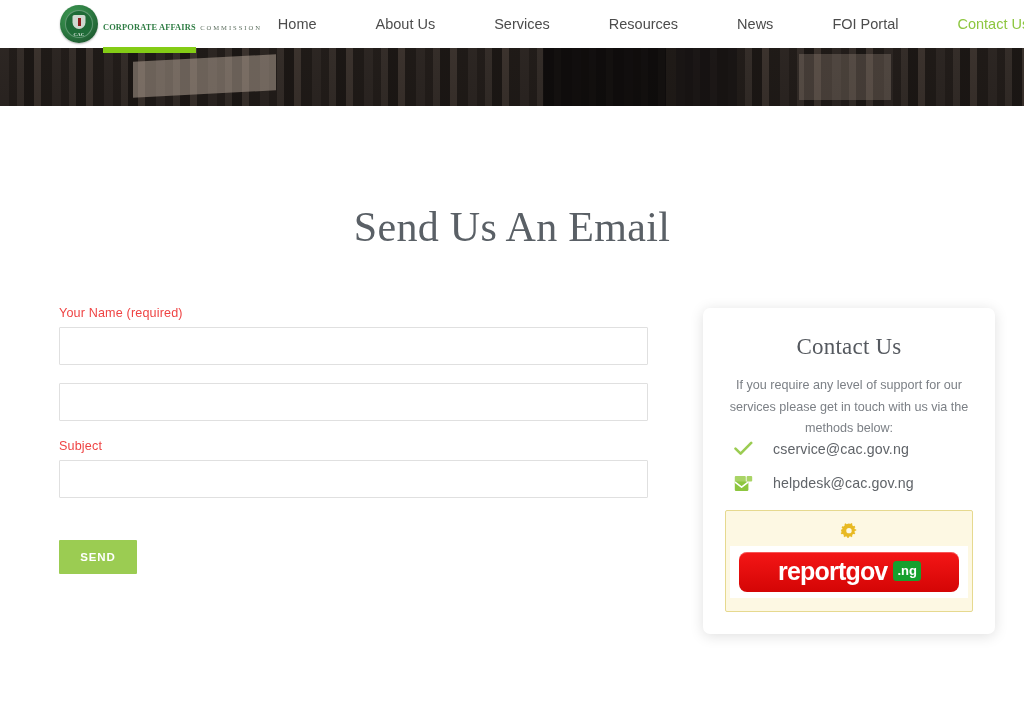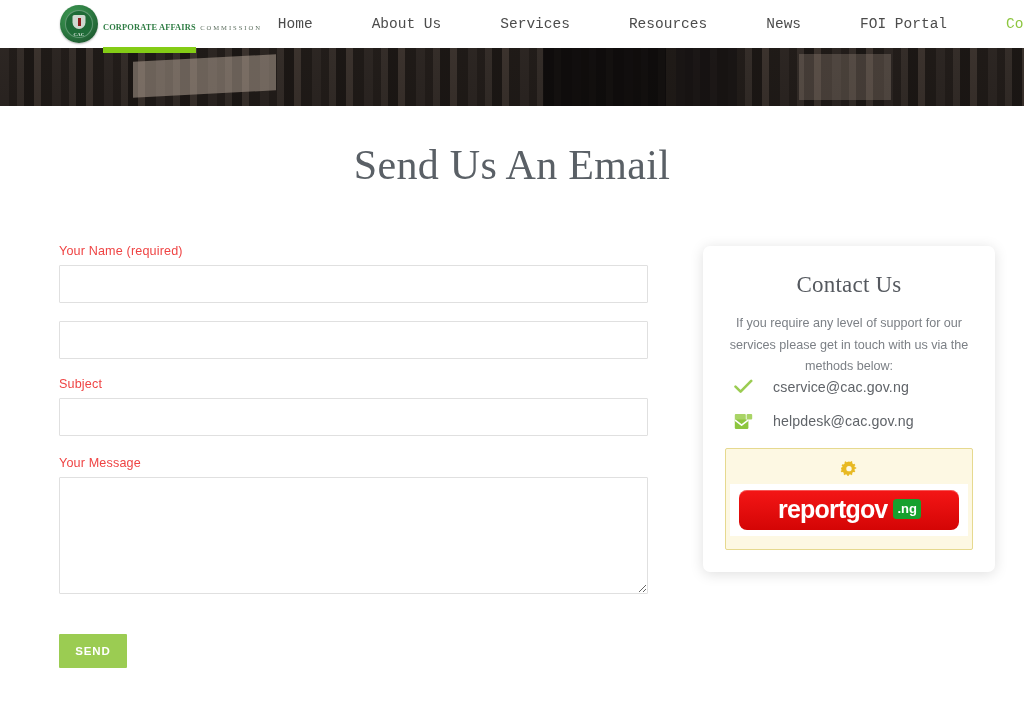--- a/index.html
+++ b/index.html
@@ -86,21 +86,21 @@
     white-space: nowrap;
   }
 
   .nav {
     display: flex;
     align-items: center;
     flex: 1 1 auto;
     padding-left: 16px;
   }
   .nav-item {
-    font-family: Liberation Mono, monospace;
+    font-family: Liberation Sans, sans-serif;
     font-size: 14.5px;
     color: #4c4c4c;
     text-decoration: none;
     white-space: nowrap;
     padding: 4px 0;
     margin-right: 59px;
     cursor: pointer;
   }
   .nav-item.active { color: #8dc63f; }
 
@@ -145,21 +145,21 @@
   }
 
   
   .main { position: relative; background: #fff; }
   .page-title {
     font-family: "Liberation Serif", serif;
     font-size: 42px;
     font-weight: normal;
     color: #5a6066;
     text-align: center;
-    padding-top: 35px;
+    padding-top: 97px;
     letter-spacing: 0.3px;
   }
 
   .content-row {
     display: flex;
     align-items: flex-start;
     padding: 0 29px 0 59px;
     margin-top: 55px;
   }
 
@@ -196,21 +196,21 @@
     padding: 8px 10px;
     font-size: 13px;
     color: #444;
     font-family: "Liberation Sans", sans-serif;
     outline: none;
     resize: both;
     display: block;
   }
   .send-btn {
     margin-top: 22px;
-    width: 68px; height: 34px;
+    width: 78px; height: 34px;
     background: #9bcc52;
     border: none;
     color: #ffffff;
     font-size: 11.5px;
     font-weight: bold;
     letter-spacing: 0.9px;
     cursor: pointer;
     font-family: "Liberation Sans", sans-serif;
     border-radius: 1px;
     text-align: center;
@@ -351,24 +351,20 @@
 
       <div class="field">
         <input class="text-input" type="text" placeholder="" style="">
       </div>
 
       <div class="field subject">
         <label class="field-label">Subject</label>
         <input class="text-input" type="text" placeholder="" style="">
       </div>
 
-      <div class="field">
-        <label class="field-label">Your Message</label>
-        <textarea class="textarea-input" placeholder="" style=""></textarea>
-      </div>
 
       <button type="button" class="send-btn">SEND</button>
     </form>
 
     <div class="card-col">
       <div class="contact-card">
 
         <h2 class="card-title">Contact Us</h2>
         <p class="card-desc">If you require any level of support for our services please get in touch with us via the methods below:</p>
 

